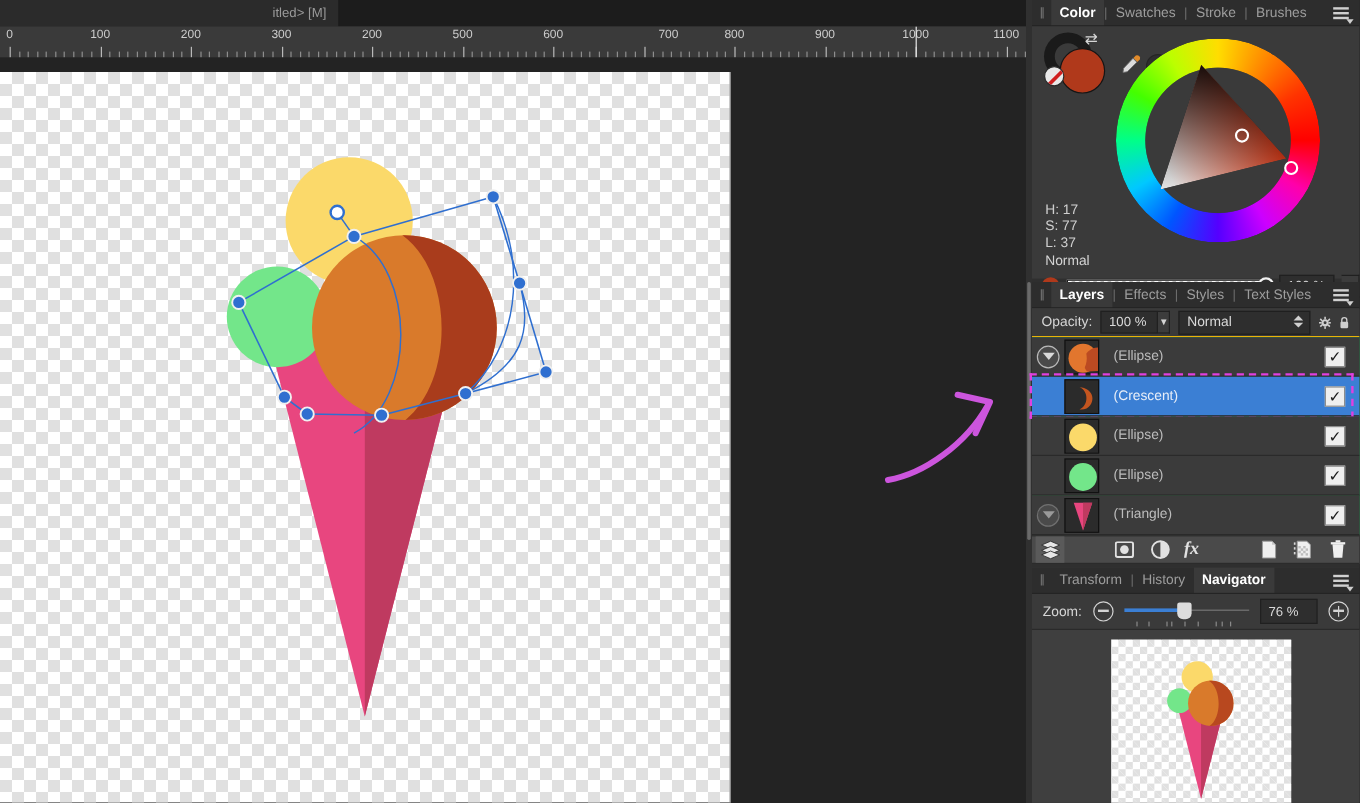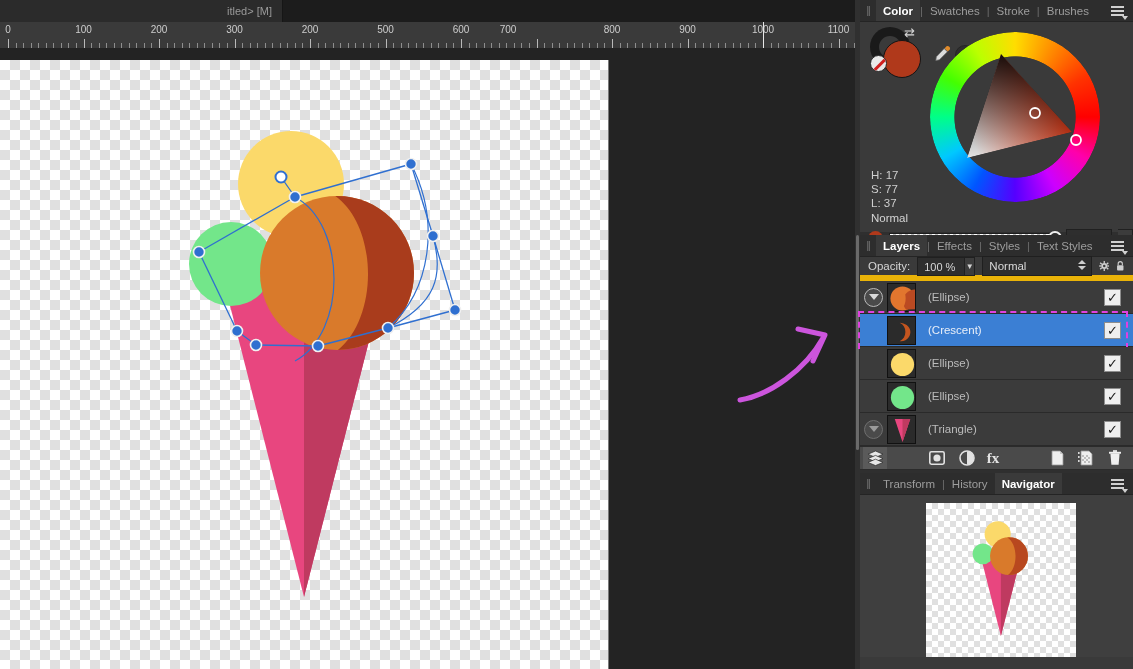--- a/index.html
+++ b/index.html
@@ -138,21 +138,21 @@
   .numbox .cv { position:relative; top:0.5px; }
   .dropcaret {
     width:15px; height:19px; display:flex; align-items:center; justify-content:center;
     background:#3c3c3c; border:1px solid #202020; border-left:none; color:#d5d5d5; font-size:8px;
   }
 
   
   .layers-panel { position:relative; background:#3a3a3a; }
   .layers-opts {
     position:relative; height:24px; display:flex; align-items:center; gap:7px; padding:0 8px;
-    background:#3a3a3a; border-bottom:6px solid #eab308;
+    background:#3a3a3a; border-bottom:1px solid #eab308;
   }
   .lbl { font-size:11.5px; color:#d6d6d6; }
   .blendsel {
     position:relative; width:160px; height:20px; background:#2e2e2e; border:1px solid #1f1f1f;
     display:flex; align-items:center; padding:0 6px; font-size:11.5px; color:#d9d9d9;
   }
   .spin { position:absolute; right:5px; top:3px; display:flex;flex-direction:column;gap:2px;}
   .spin .up{width:0;height:0;border-left:4px solid transparent;border-right:4px solid transparent;border-bottom:4px solid #cfcfcf;}
   .spin .dn{width:0;height:0;border-left:4px solid transparent;border-right:4px solid transparent;border-top:4px solid #cfcfcf;}
 
@@ -310,21 +310,21 @@
       <div class="rtick minor" style="left: 468.55px;"></div>
       <div class="rtick minor" style="left: 476.1px;"></div>
       <div class="rtick minor" style="left: 483.65px;"></div>
       <div class="rtick minor" style="left: 491.2px;"></div>
       <div class="rtick minor" style="left: 498.75px;"></div>
       <div class="rtick minor" style="left: 506.3px;"></div>
       <div class="rtick minor" style="left: 513.85px;"></div>
       <div class="rtick minor" style="left: 521.4px;"></div>
       <div class="rtick minor" style="left: 528.95px;"></div>
       <div class="rtick major" style="left: 536.5px;"></div>
-      <div class="rlabel" style="left: 508px;">700</div>
+      <div class="rlabel" style="left: 557px;">700</div>
       <div class="rtick minor" style="left: 544.05px;"></div>
       <div class="rtick minor" style="left: 551.6px;"></div>
       <div class="rtick minor" style="left: 559.15px;"></div>
       <div class="rtick minor" style="left: 566.7px;"></div>
       <div class="rtick minor" style="left: 574.25px;"></div>
       <div class="rtick minor" style="left: 581.8px;"></div>
       <div class="rtick minor" style="left: 589.35px;"></div>
       <div class="rtick minor" style="left: 596.9px;"></div>
       <div class="rtick minor" style="left: 604.45px;"></div>
       <div class="rtick major" style="left: 612px;"></div>
@@ -668,21 +668,21 @@
               <rect x="0.8" y="0.8" width="14.4" height="12.4" rx="1.6" fill="none" stroke="#e2e2e2" stroke-width="1.6"></rect>
               <circle cx="8" cy="7" r="3.6" fill="#e2e2e2"></circle>
             </svg>
         </div>
         <div class="lt-btn" style="margin-left:6px;">
           <svg width="16" height="16" viewBox="0 0 16 16">
               <circle cx="8" cy="8" r="7" fill="none" stroke="#e2e2e2" stroke-width="1.6"></circle>
               <path d="M8 1.2 a6.8 6.8 0 0 1 0 13.6 Z" fill="#e2e2e2"></path>
             </svg>
         </div>
-        <div class="lt-btn" style="width:28px;font-family:'Liberation Serif',serif;font-size:15px;font-weight:bold;">fx</div>
+        <div class="lt-btn" style="width:28px;font-style:italic;font-family:'Liberation Serif',serif;font-size:15px;font-weight:bold;">fx</div>
         <div style="flex:1"></div>
         <div class="lt-btn">
           <svg width="13" height="16" viewBox="0 0 13 16">
               <path d="M1 1 h8 l3 3 v11 H1 Z" fill="#efefef" stroke="#9a9a9a" stroke-width="0.8"></path>
               <path d="M9 1 v3 h3" fill="#c8c8c8"></path>
             </svg>
         </div>
         <div class="lt-btn" style="margin-left:4px;">
           <svg width="15" height="16" viewBox="0 0 15 16">
             <path d="M3 1 h8 l3 3 v11 H3 Z" fill="#efefef" stroke="#9a9a9a" stroke-width="0.8"></path>
@@ -729,20 +729,44 @@
         </div>
       <div class="phamb">
           <i></i>
           <i></i>
           <i></i>
           <span class="caret"></span>
         </div>
     </div>
 
     <div class="nav-panel" style="margin-left:5px;width:273px;">
+      <div class="zoomrow">
+        <span class="lbl">Zoom:</span>
+        <div class="circbtn"></div>
+        <div class="zslider">
+          <div class="trk-on"></div>
+            <div class="trk-off"></div>
+          <div class="knob"></div>
+          <div class="marks" id="zoom-marks">
+              <i style="left: 6%;"></i>
+              <i style="left: 17%;"></i>
+              <i style="left: 32%;"></i>
+              <i style="left: 36%;"></i>
+              <i style="left: 47%;"></i>
+              <i style="left: 58%;"></i>
+              <i style="left: 74%;"></i>
+              <i style="left: 79%;"></i>
+              <i style="left: 86%;"></i>
+            </div>
+        </div>
+        <div class="numbox" style="width:48px;height:21px;">
+          <span class="cv">76 %</span>
+        </div>
+        <div class="circbtn plus"></div>
+      </div>
       <div class="navview">
         <div class="navthumb">
           <svg width="150" height="154" viewBox="0 0 609 620">
             <path d="M221 210 L387 210 L304 537 Z" fill="#e8467f"></path>
             <path d="M304 210 L387 210 L304 537 Z" fill="#bf3a60"></path>
             <circle cx="231" cy="204" r="42" fill="#73e68a"></circle>
             <circle cx="291" cy="124" r="53" fill="#fbd96a"></circle>
             <circle cx="337" cy="213" r="77" fill="#d97a2b"></circle>
             <path d="M329 136 C 375 162, 375 266, 329 292 L 414 292 L 414 136 Z" fill="#b8481f" clip-path="url(#clipEll)"></path>
           </svg>

